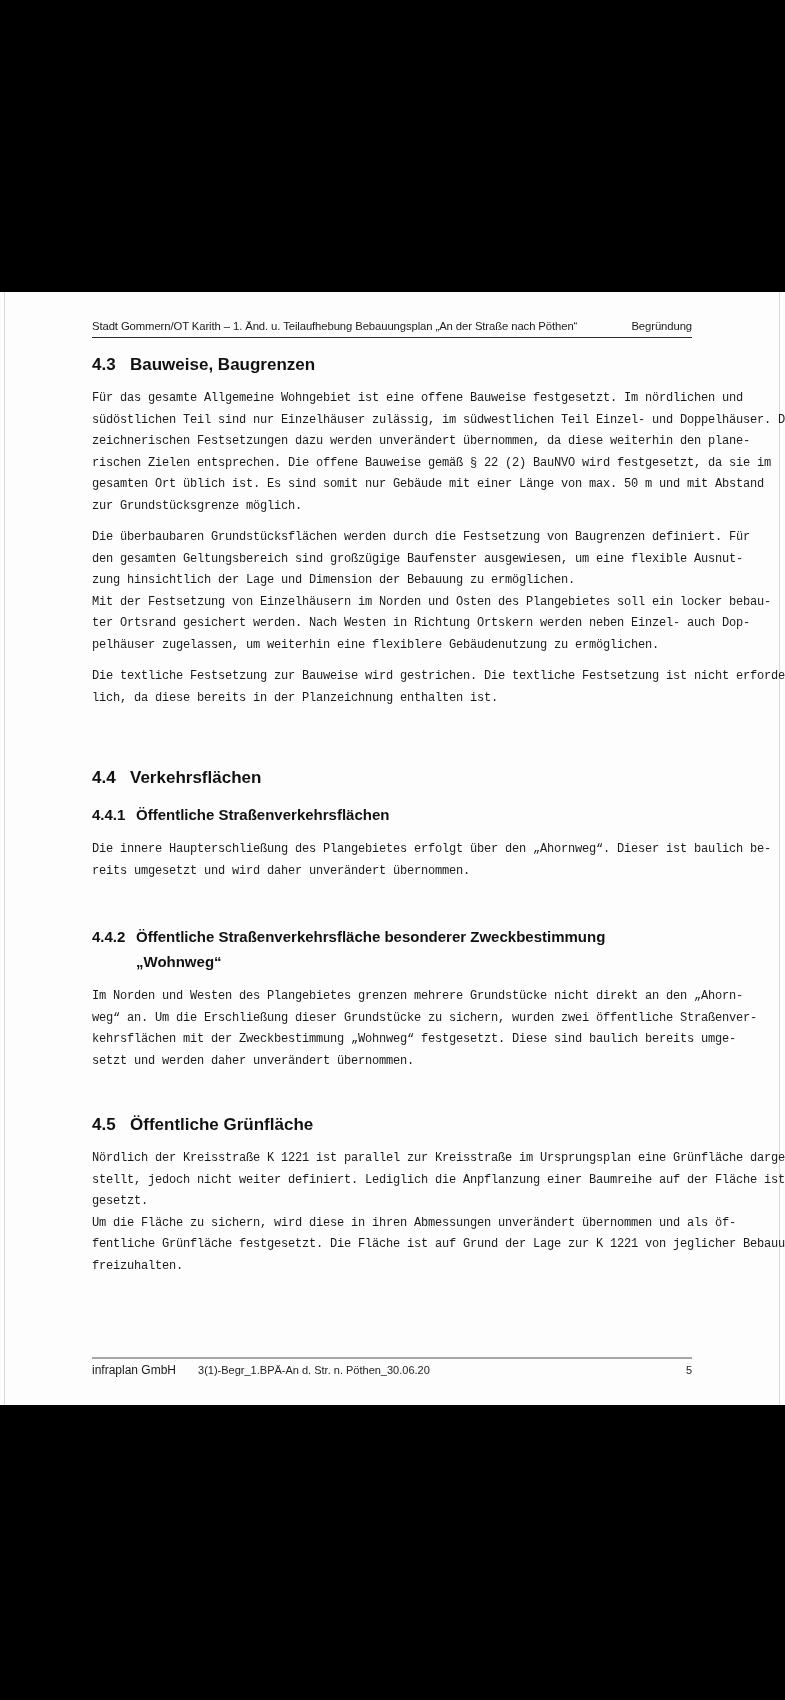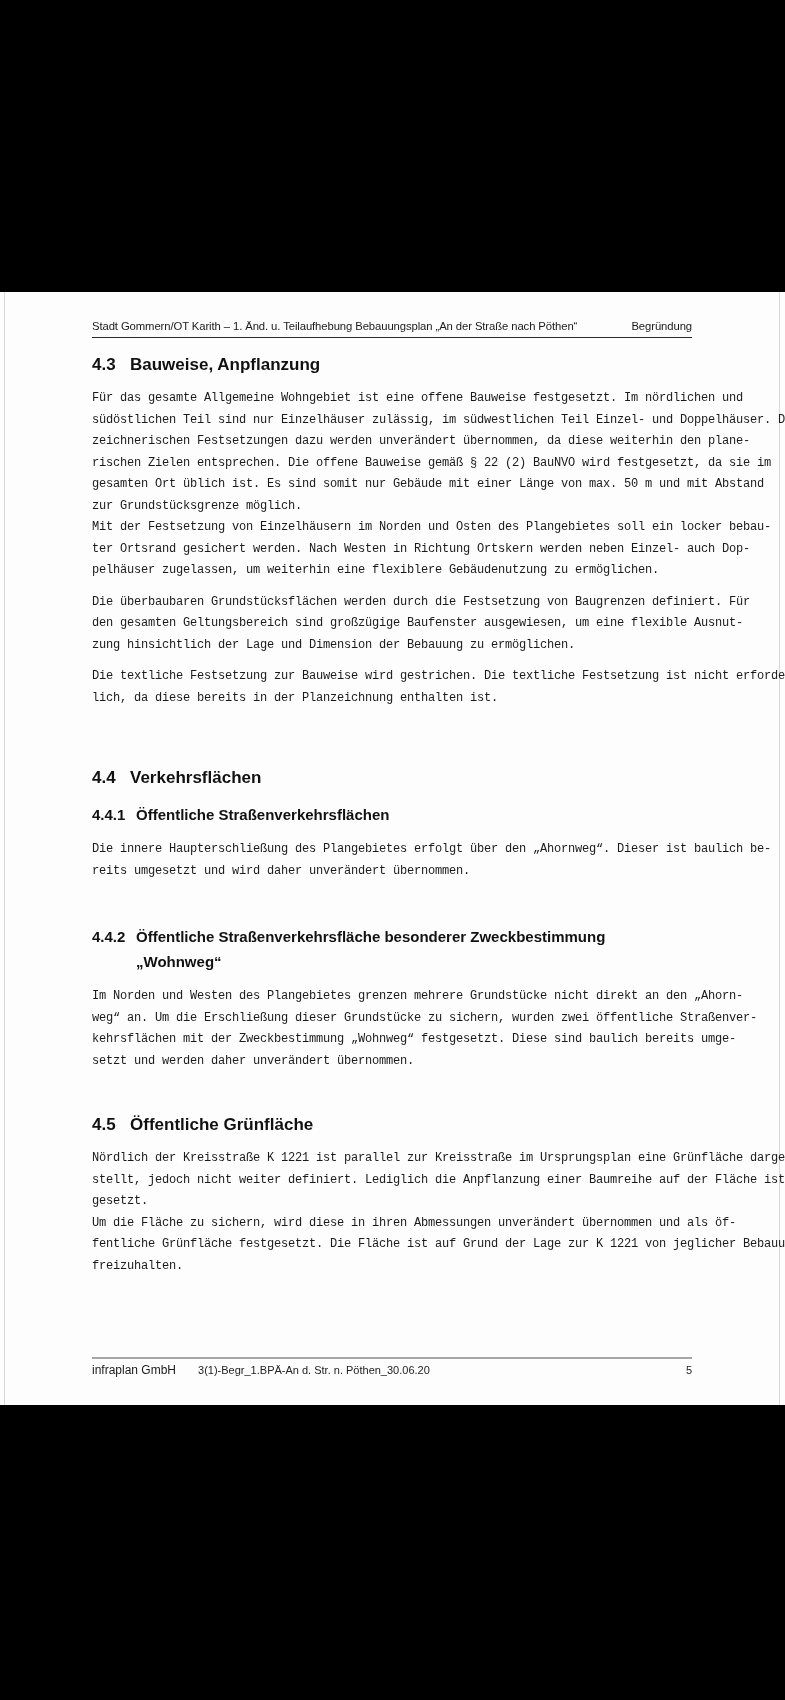--- a/index.html
+++ b/index.html
@@ -99,34 +99,34 @@
 
   <div class="content">
 
     <div class="doc-header">
       <span>Stadt Gommern/OT Karith – 1. Änd. u. Teilaufhebung Bebauungsplan „An der Straße nach Pöthen“</span>
       <span>Begründung</span>
     </div>
 
     <div class="h2 mt-first mb-h">
       <span class="num">4.3</span>
-      <span class="ttl">Bauweise, Anpflanzung</span>
+      <span class="ttl">Bauweise, Baugrenzen</span>
     </div>
     <p class="para">Für das gesamte Allgemeine Wohngebiet ist eine offene Bauweise festgesetzt. Im nördlichen und
 südöstlichen Teil sind nur Einzelhäuser zulässig, im südwestlichen Teil Einzel- und Doppelhäuser. Die
 zeichnerischen Festsetzungen dazu werden unverändert übernommen, da diese weiterhin den plane-
 rischen Zielen entsprechen. Die offene Bauweise gemäß § 22 (2) BauNVO wird festgesetzt, da sie im
 gesamten Ort üblich ist. Es sind somit nur Gebäude mit einer Länge von max. 50 m und mit Abstand
 zur Grundstücksgrenze möglich.</p>
+    <p class="para gap">Die überbaubaren Grundstücksflächen werden durch die Festsetzung von Baugrenzen definiert. Für
+den gesamten Geltungsbereich sind großzügige Baufenster ausgewiesen, um eine flexible Ausnut-
+zung hinsichtlich der Lage und Dimension der Bebauung zu ermöglichen.</p>
     <p class="para">Mit der Festsetzung von Einzelhäusern im Norden und Osten des Plangebietes soll ein locker bebau-
 ter Ortsrand gesichert werden. Nach Westen in Richtung Ortskern werden neben Einzel- auch Dop-
 pelhäuser zugelassen, um weiterhin eine flexiblere Gebäudenutzung zu ermöglichen.</p>
-    <p class="para gap">Die überbaubaren Grundstücksflächen werden durch die Festsetzung von Baugrenzen definiert. Für
-den gesamten Geltungsbereich sind großzügige Baufenster ausgewiesen, um eine flexible Ausnut-
-zung hinsichtlich der Lage und Dimension der Bebauung zu ermöglichen.</p>
     <p class="para gap">Die textliche Festsetzung zur Bauweise wird gestrichen. Die textliche Festsetzung ist nicht erforder-
 lich, da diese bereits in der Planzeichnung enthalten ist.</p>
 
     <div class="h2 mt-lg">
       <span class="num">4.4</span>
       <span class="ttl">Verkehrsflächen</span>
     </div>
 
     <div class="h3 mt-sm">
       <span class="num">4.4.1</span>

